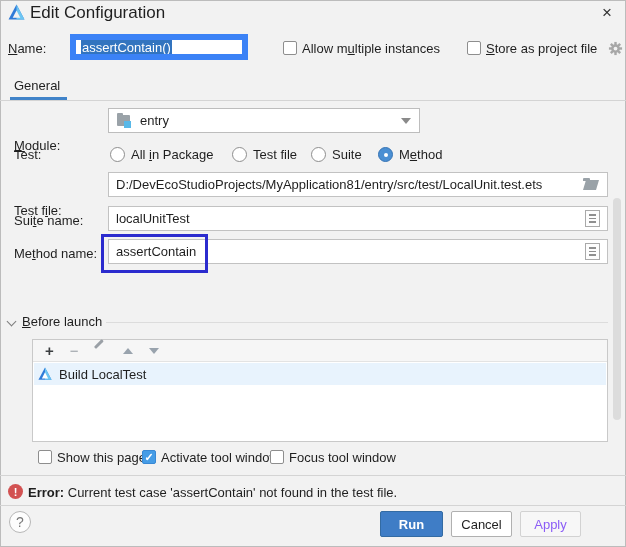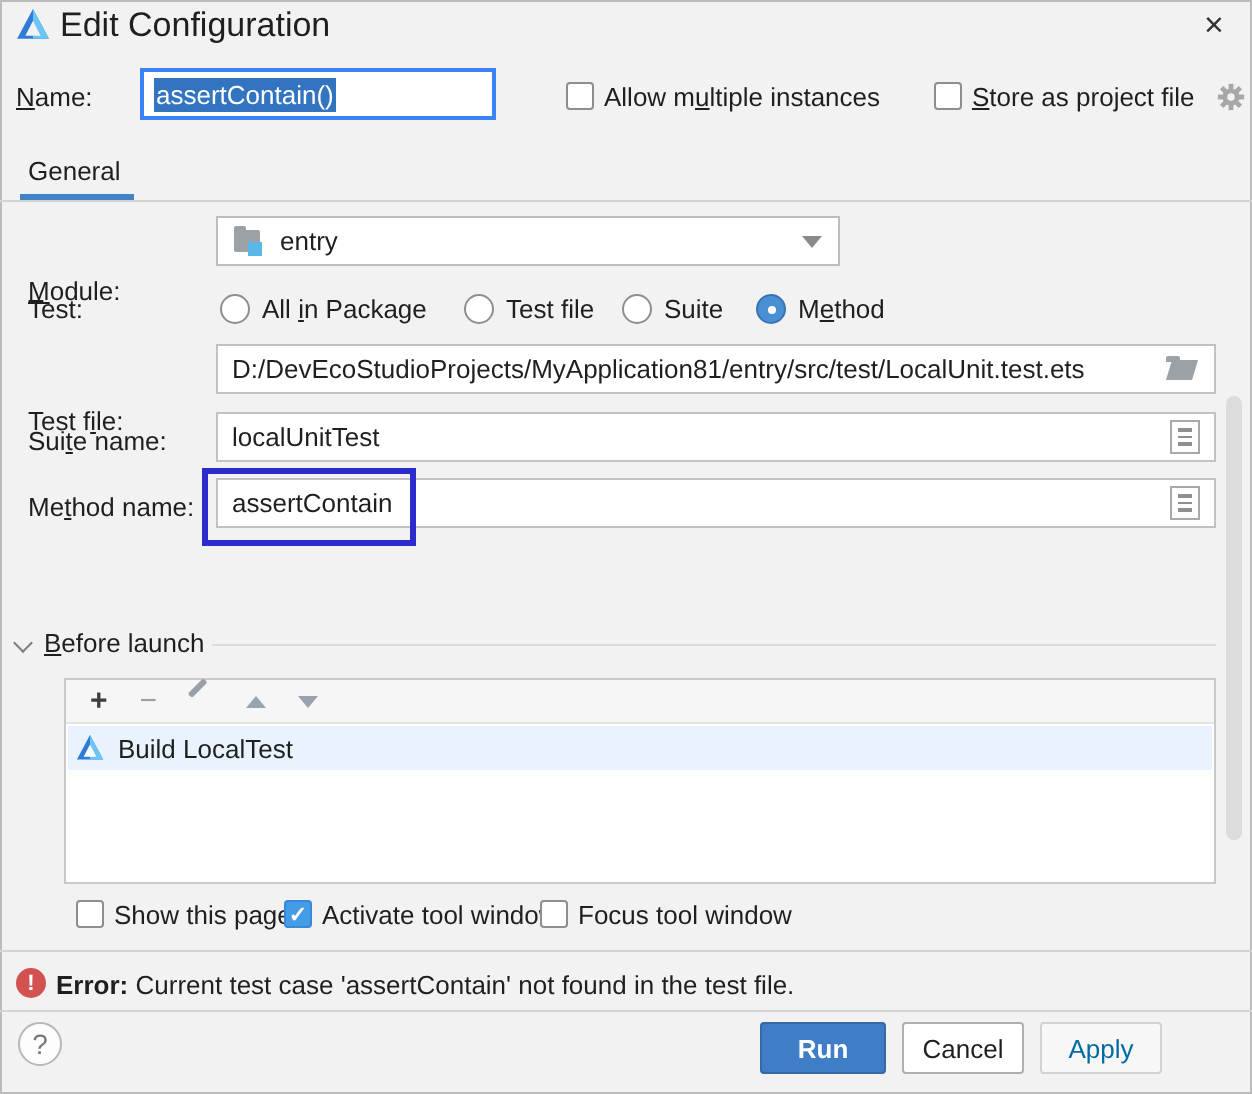--- a/index.html
+++ b/index.html
@@ -15,21 +15,21 @@
 
   
   .title-text{left:30px;top:5px;font-size:17px;}
   .logo{left:8px;top:4px;width:17px;height:17px;}
   .close-x{right:8px;top:2px;width:22px;height:22px;font-size:17px;color:#333;
     display:flex;align-items:center;justify-content:center;cursor:pointer;}
 
   
   .tfield{background:#ffffff;border:1px solid #c2c2c2;display:flex;align-items:center;
     padding:0 7px;font-size:13px;overflow:hidden;white-space:nowrap;}
-  .name-input{left:70px;top:34px;width:178px;height:26px;border:2px solid #3b82f6;padding:0 5px;}
+  .name-input{left:70px;top:34px;width:178px;height:26px;border:6px solid #3b82f6;padding:0 5px;}
   .sel-text{background:#3274bf;color:#ffffff;padding:1px 1px;}
 
   
   .cb{width:14px;height:14px;background:#fff;border:1px solid #8e8e8e;border-radius:2px;
       display:flex;align-items:center;justify-content:center;}
   .cb.checked{background:#459ce6;border-color:#3888d4;color:#fff;font-size:11px;font-weight:bold;}
   .radio{width:15px;height:15px;border-radius:50%;background:#fff;border:1px solid #8e8e8e;}
   .radio.sel{background:#4a8fd3;border:1px solid #3674b5;position:relative;}
   .radio.sel::after{content:"";position:absolute;left:4.5px;top:4.5px;width:4px;height:4px;
       border-radius:50%;background:#fff;}
@@ -80,21 +80,21 @@
 
   
   .err-icon{left:8px;top:484px;width:15px;height:15px;border-radius:50%;background:#d25252;color:#fff;
     display:flex;align-items:center;justify-content:center;font-size:11px;font-weight:bold;}
   .help-btn{left:9px;top:511px;width:22px;height:22px;border-radius:50%;border:1px solid #b7b7b7;background:#fdfdfd;
     color:#787878;display:flex;align-items:center;justify-content:center;font-size:14px;cursor:pointer;}
   .btn{height:26px;border-radius:2px;display:flex;align-items:center;justify-content:center;
     font-size:13px;cursor:pointer;border:1px solid #b0b0b0;background:#fff;}
   .btn-run{left:380px;top:511px;width:63px;background:#3f7dc6;border-color:#336ba3;color:#fff;font-weight:bold;}
   .btn-cancel{left:451px;top:511px;width:61px;}
-  .btn-apply{left:520px;top:511px;width:61px;background:#f7f7f7;border-color:#d2d2d2;color:#0369a1;cursor:default;}
+  .btn-apply{left:520px;top:511px;width:61px;background:#f7f7f7;border-color:#d2d2d2;color:#8b5cf6;cursor:default;}
 
   .gear{width:15px;height:15px;}
   .scroll-thumb{left:613px;top:198px;width:8px;height:222px;background:#dcdcdc;border-radius:4px;}
 </style>
 </head>
 <body>
 
 <svg class="abs logo" viewBox="0 0 16 16">
   <polygon points="8,0.5 15.5,14.5 0.5,14.5" fill="#2f7bd8"></polygon>
   <polygon points="8,0.5 15.5,14.5 8,14.5" fill="#6cc5f2"></polygon>

